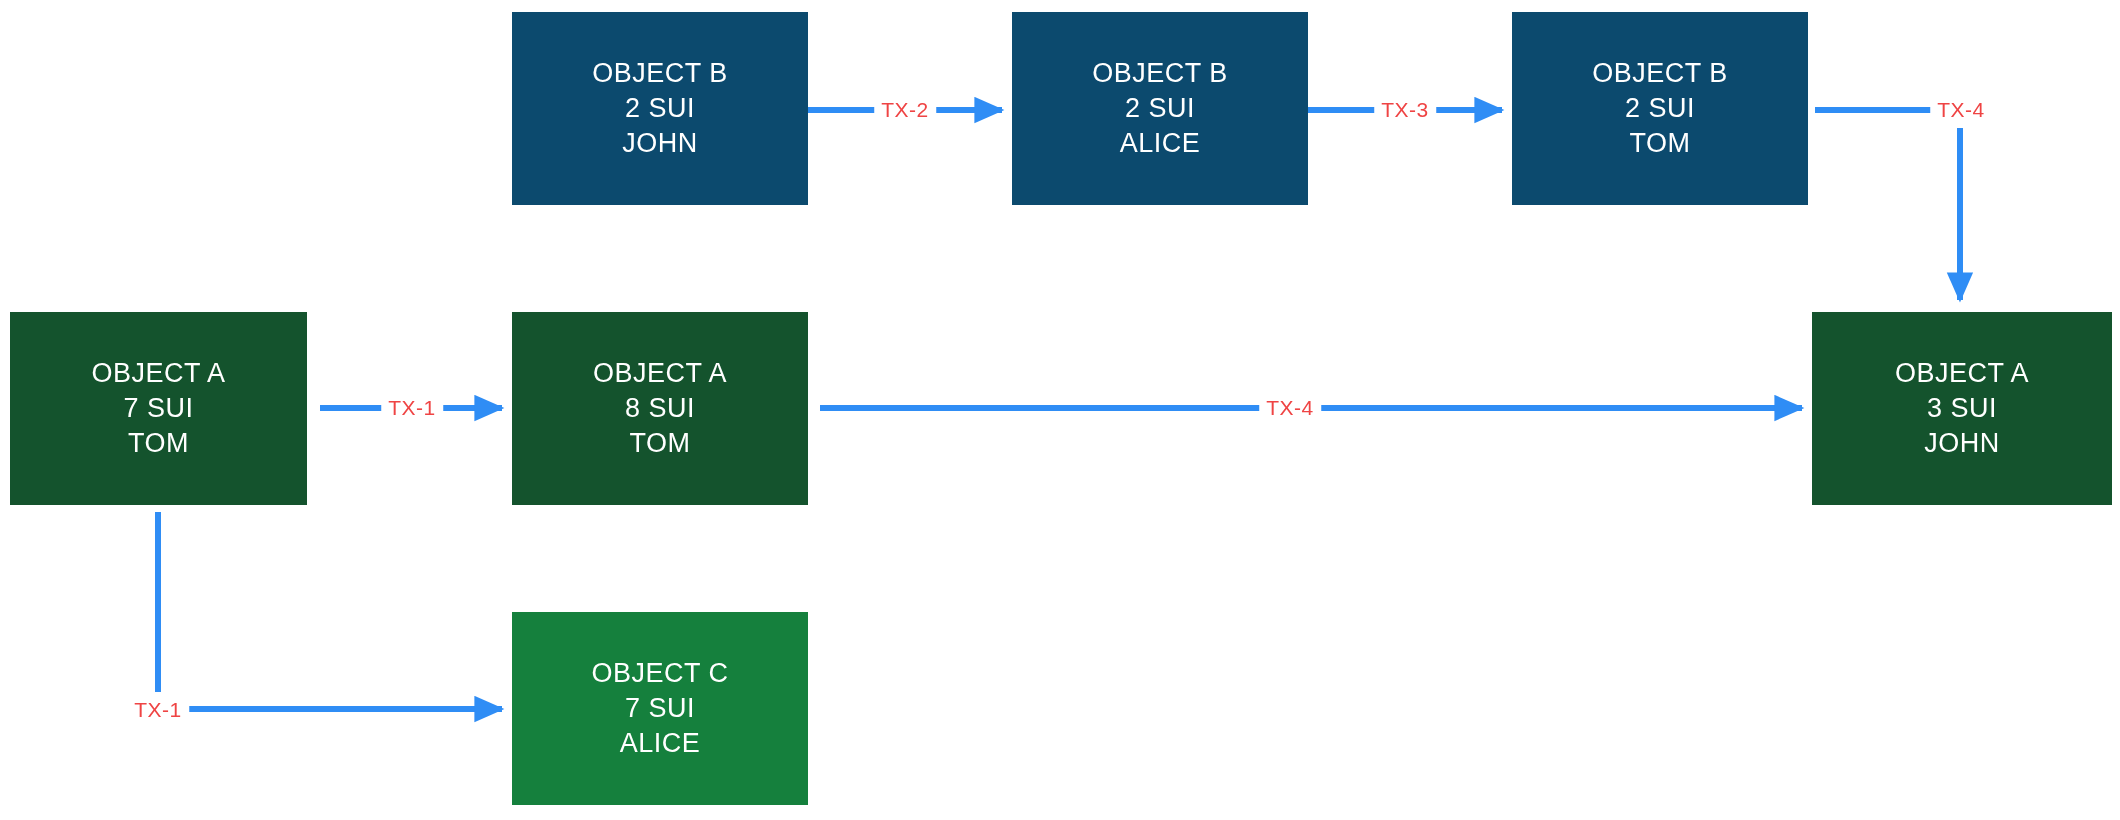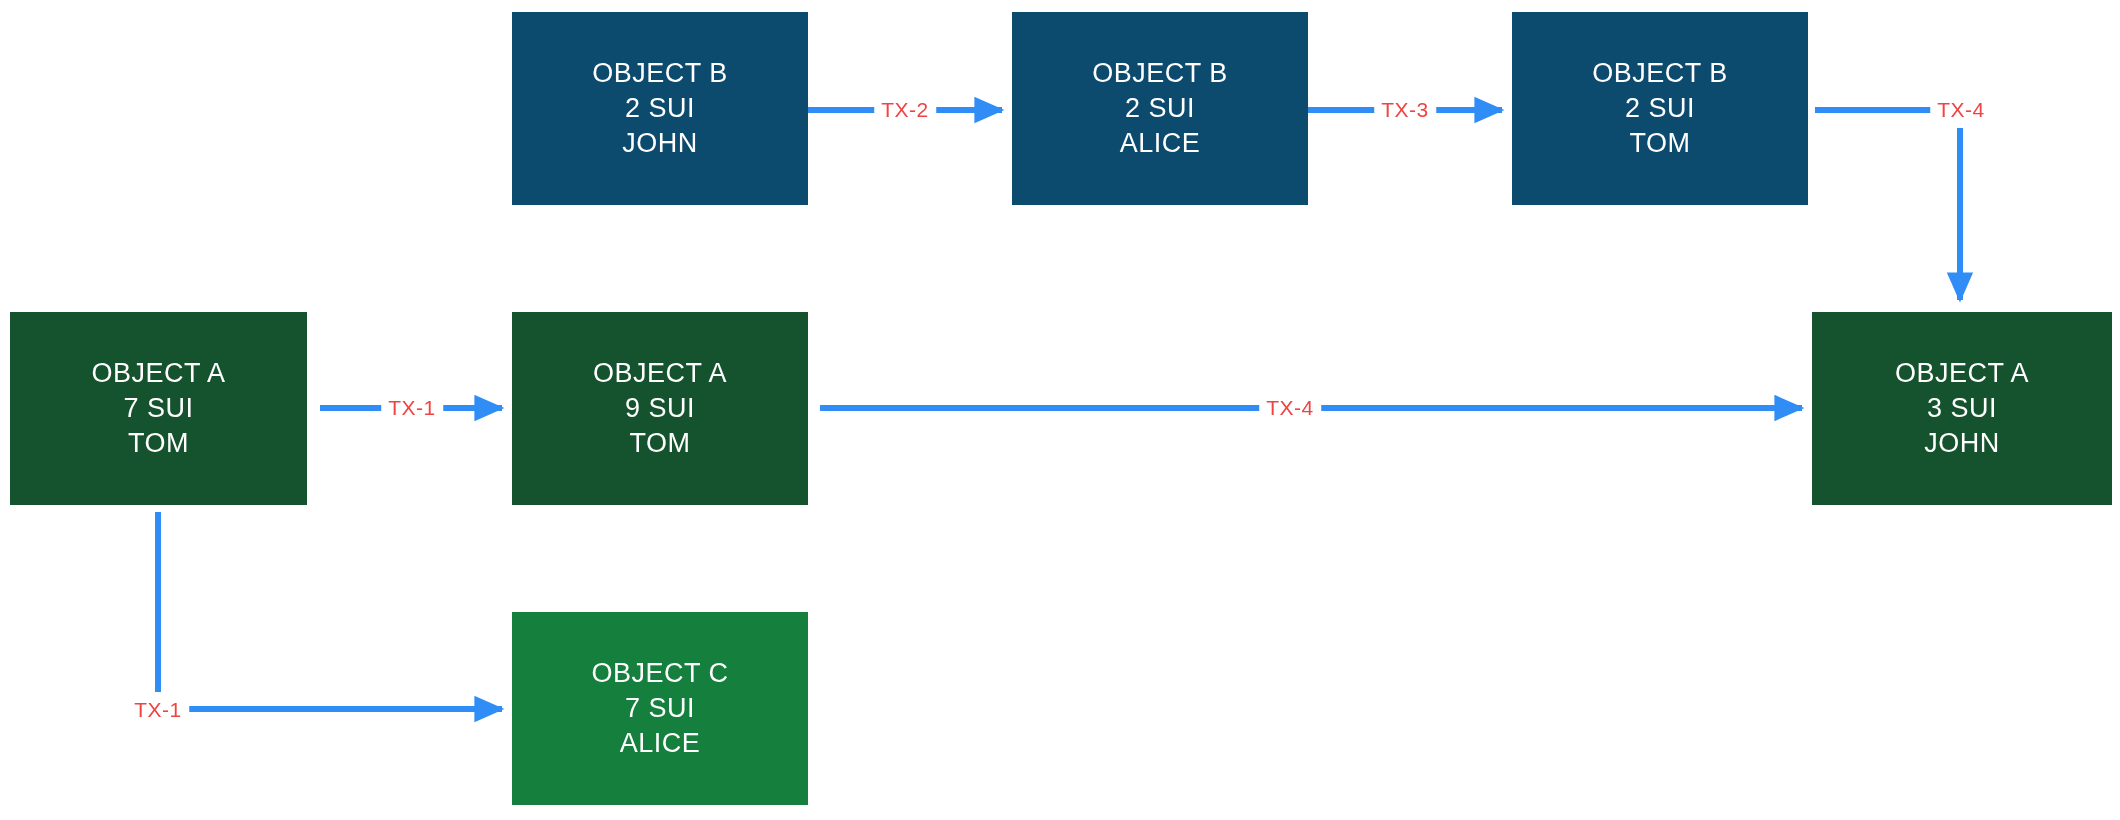--- a/index.html
+++ b/index.html
@@ -108,21 +108,21 @@
   </div>
 
   <div class="node node--object_a pos-n3">
     <div>OBJECT A</div>
     <div>7 SUI</div>
     <div class="node-owner">TOM</div>
   </div>
 
   <div class="node node--object_a pos-n4">
     <div>OBJECT A</div>
-    <div>9 SUI</div>
+    <div>8 SUI</div>
     <div class="node-owner">TOM</div>
   </div>
 
   <div class="node node--object_a pos-n5">
     <div>OBJECT A</div>
     <div>3 SUI</div>
     <div class="node-owner">JOHN</div>
   </div>
 
   <div class="node node--object_c pos-n6">

